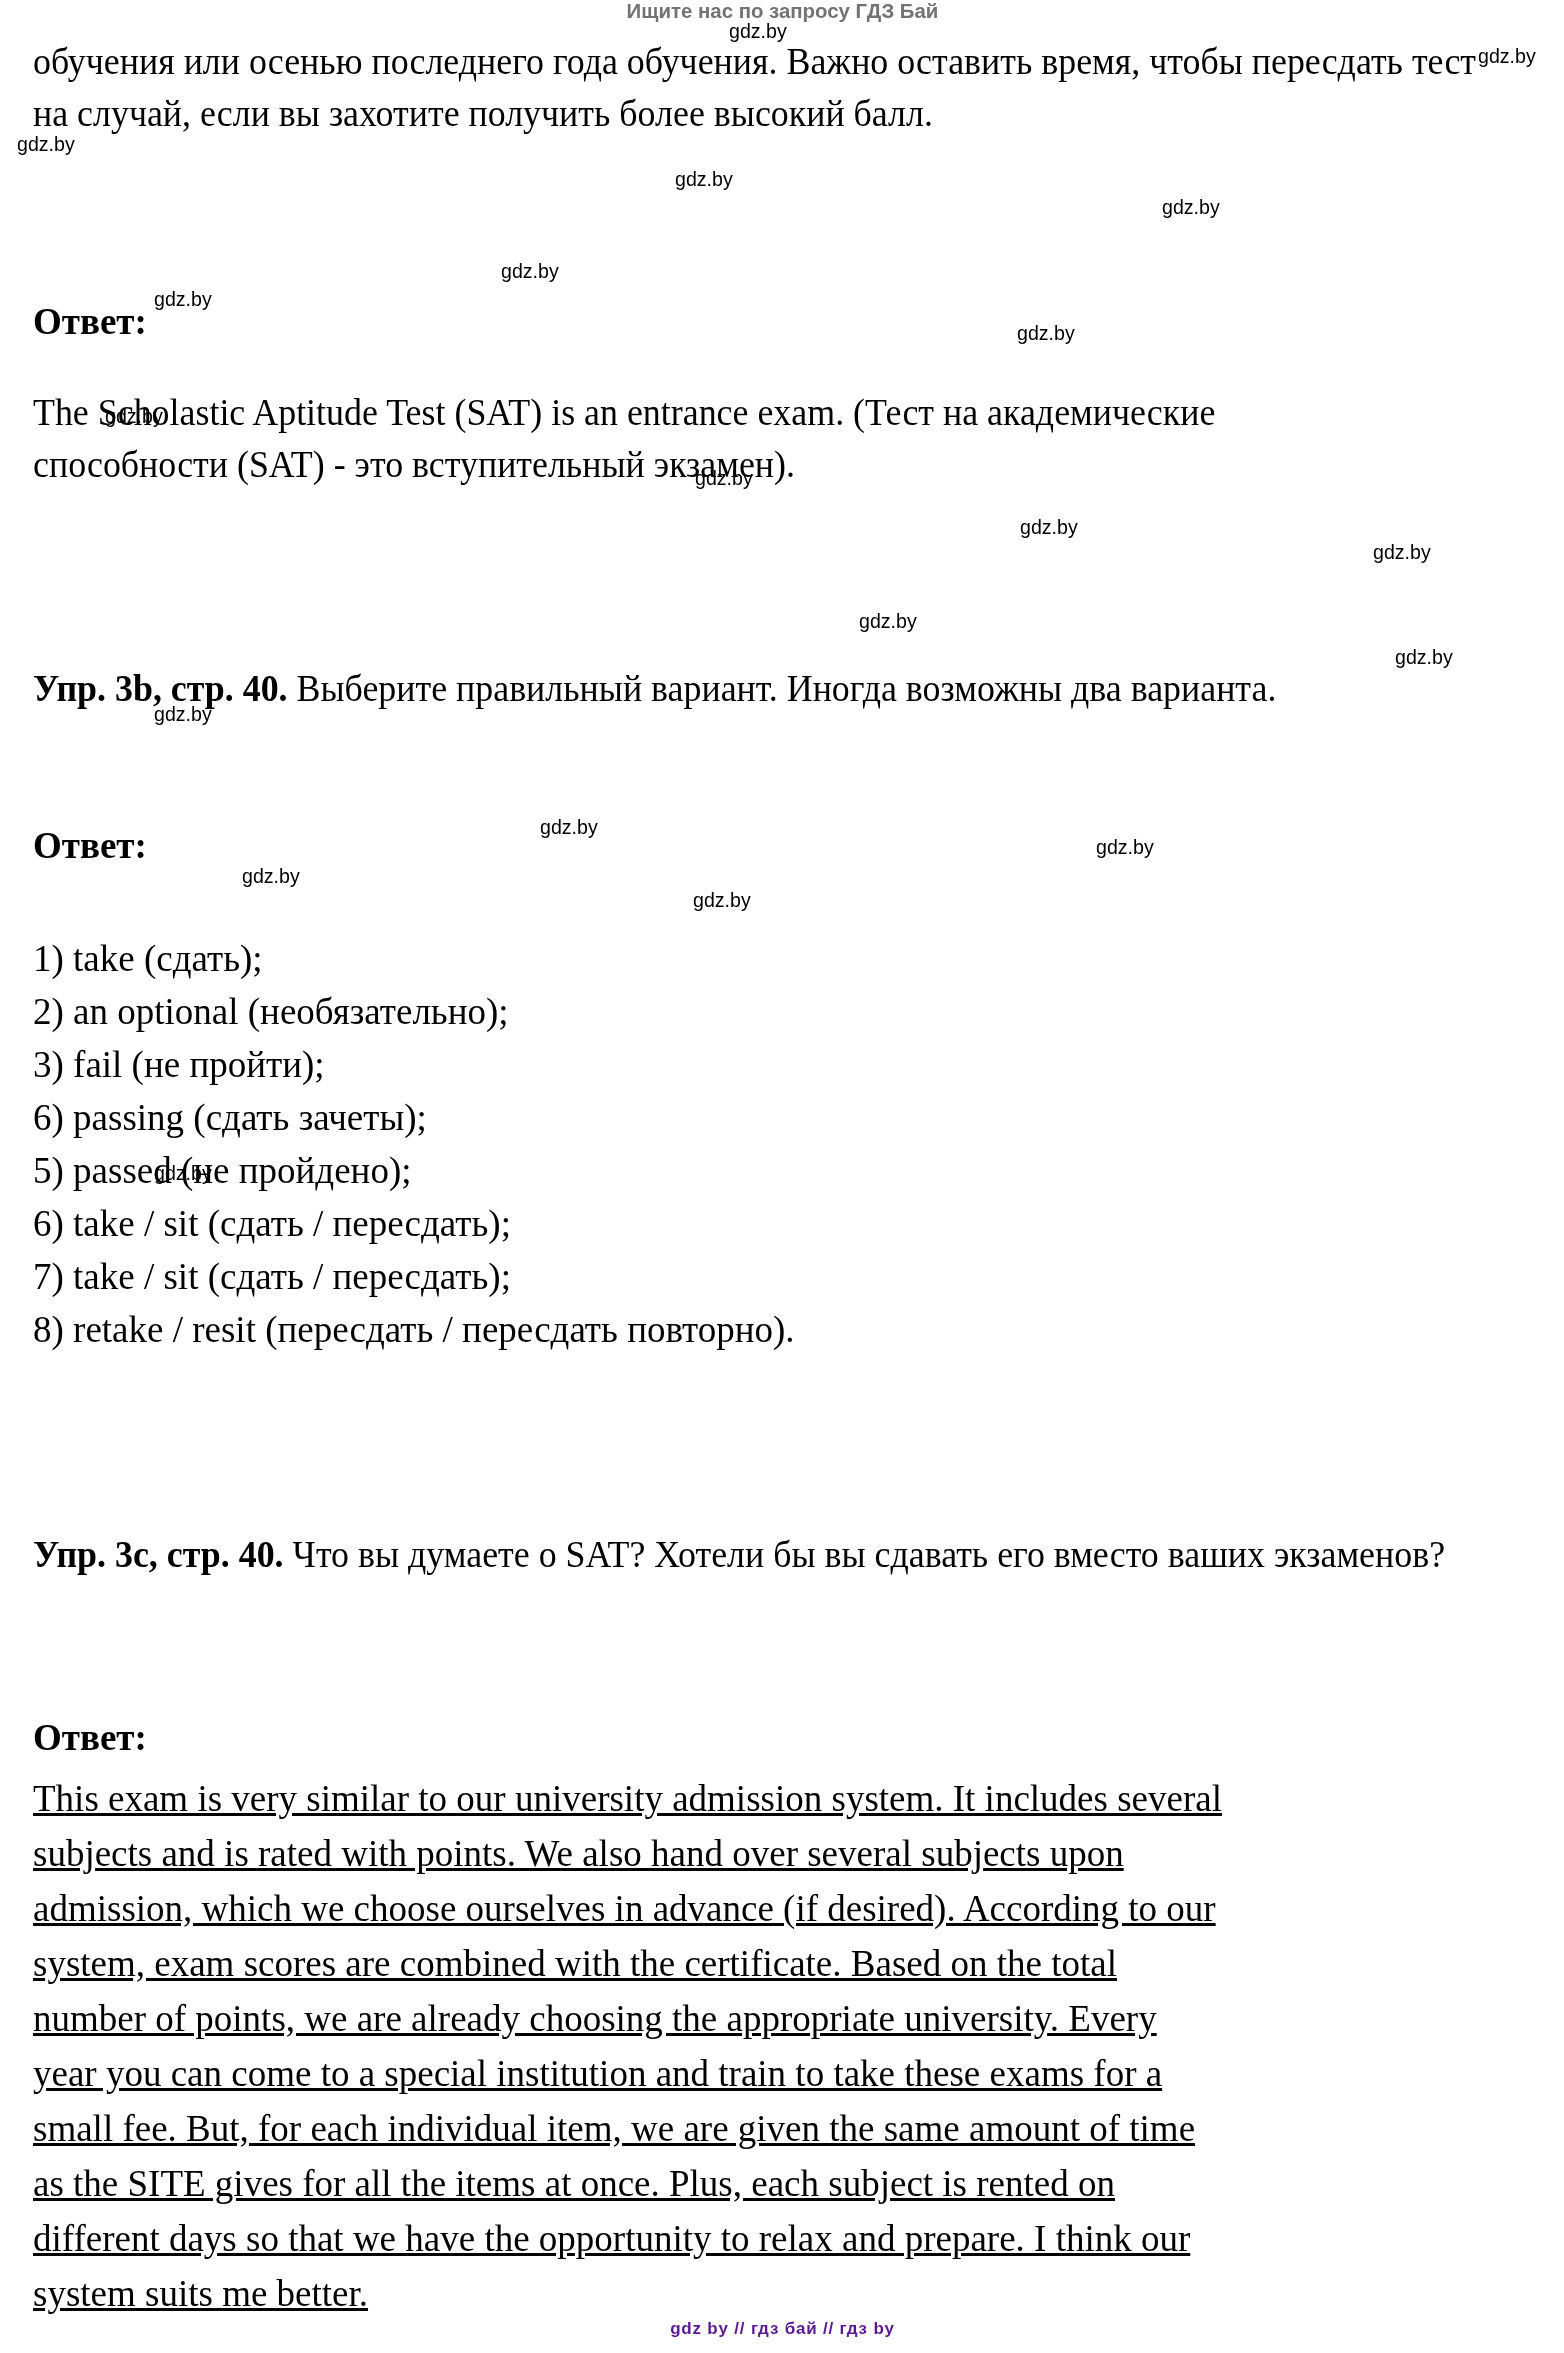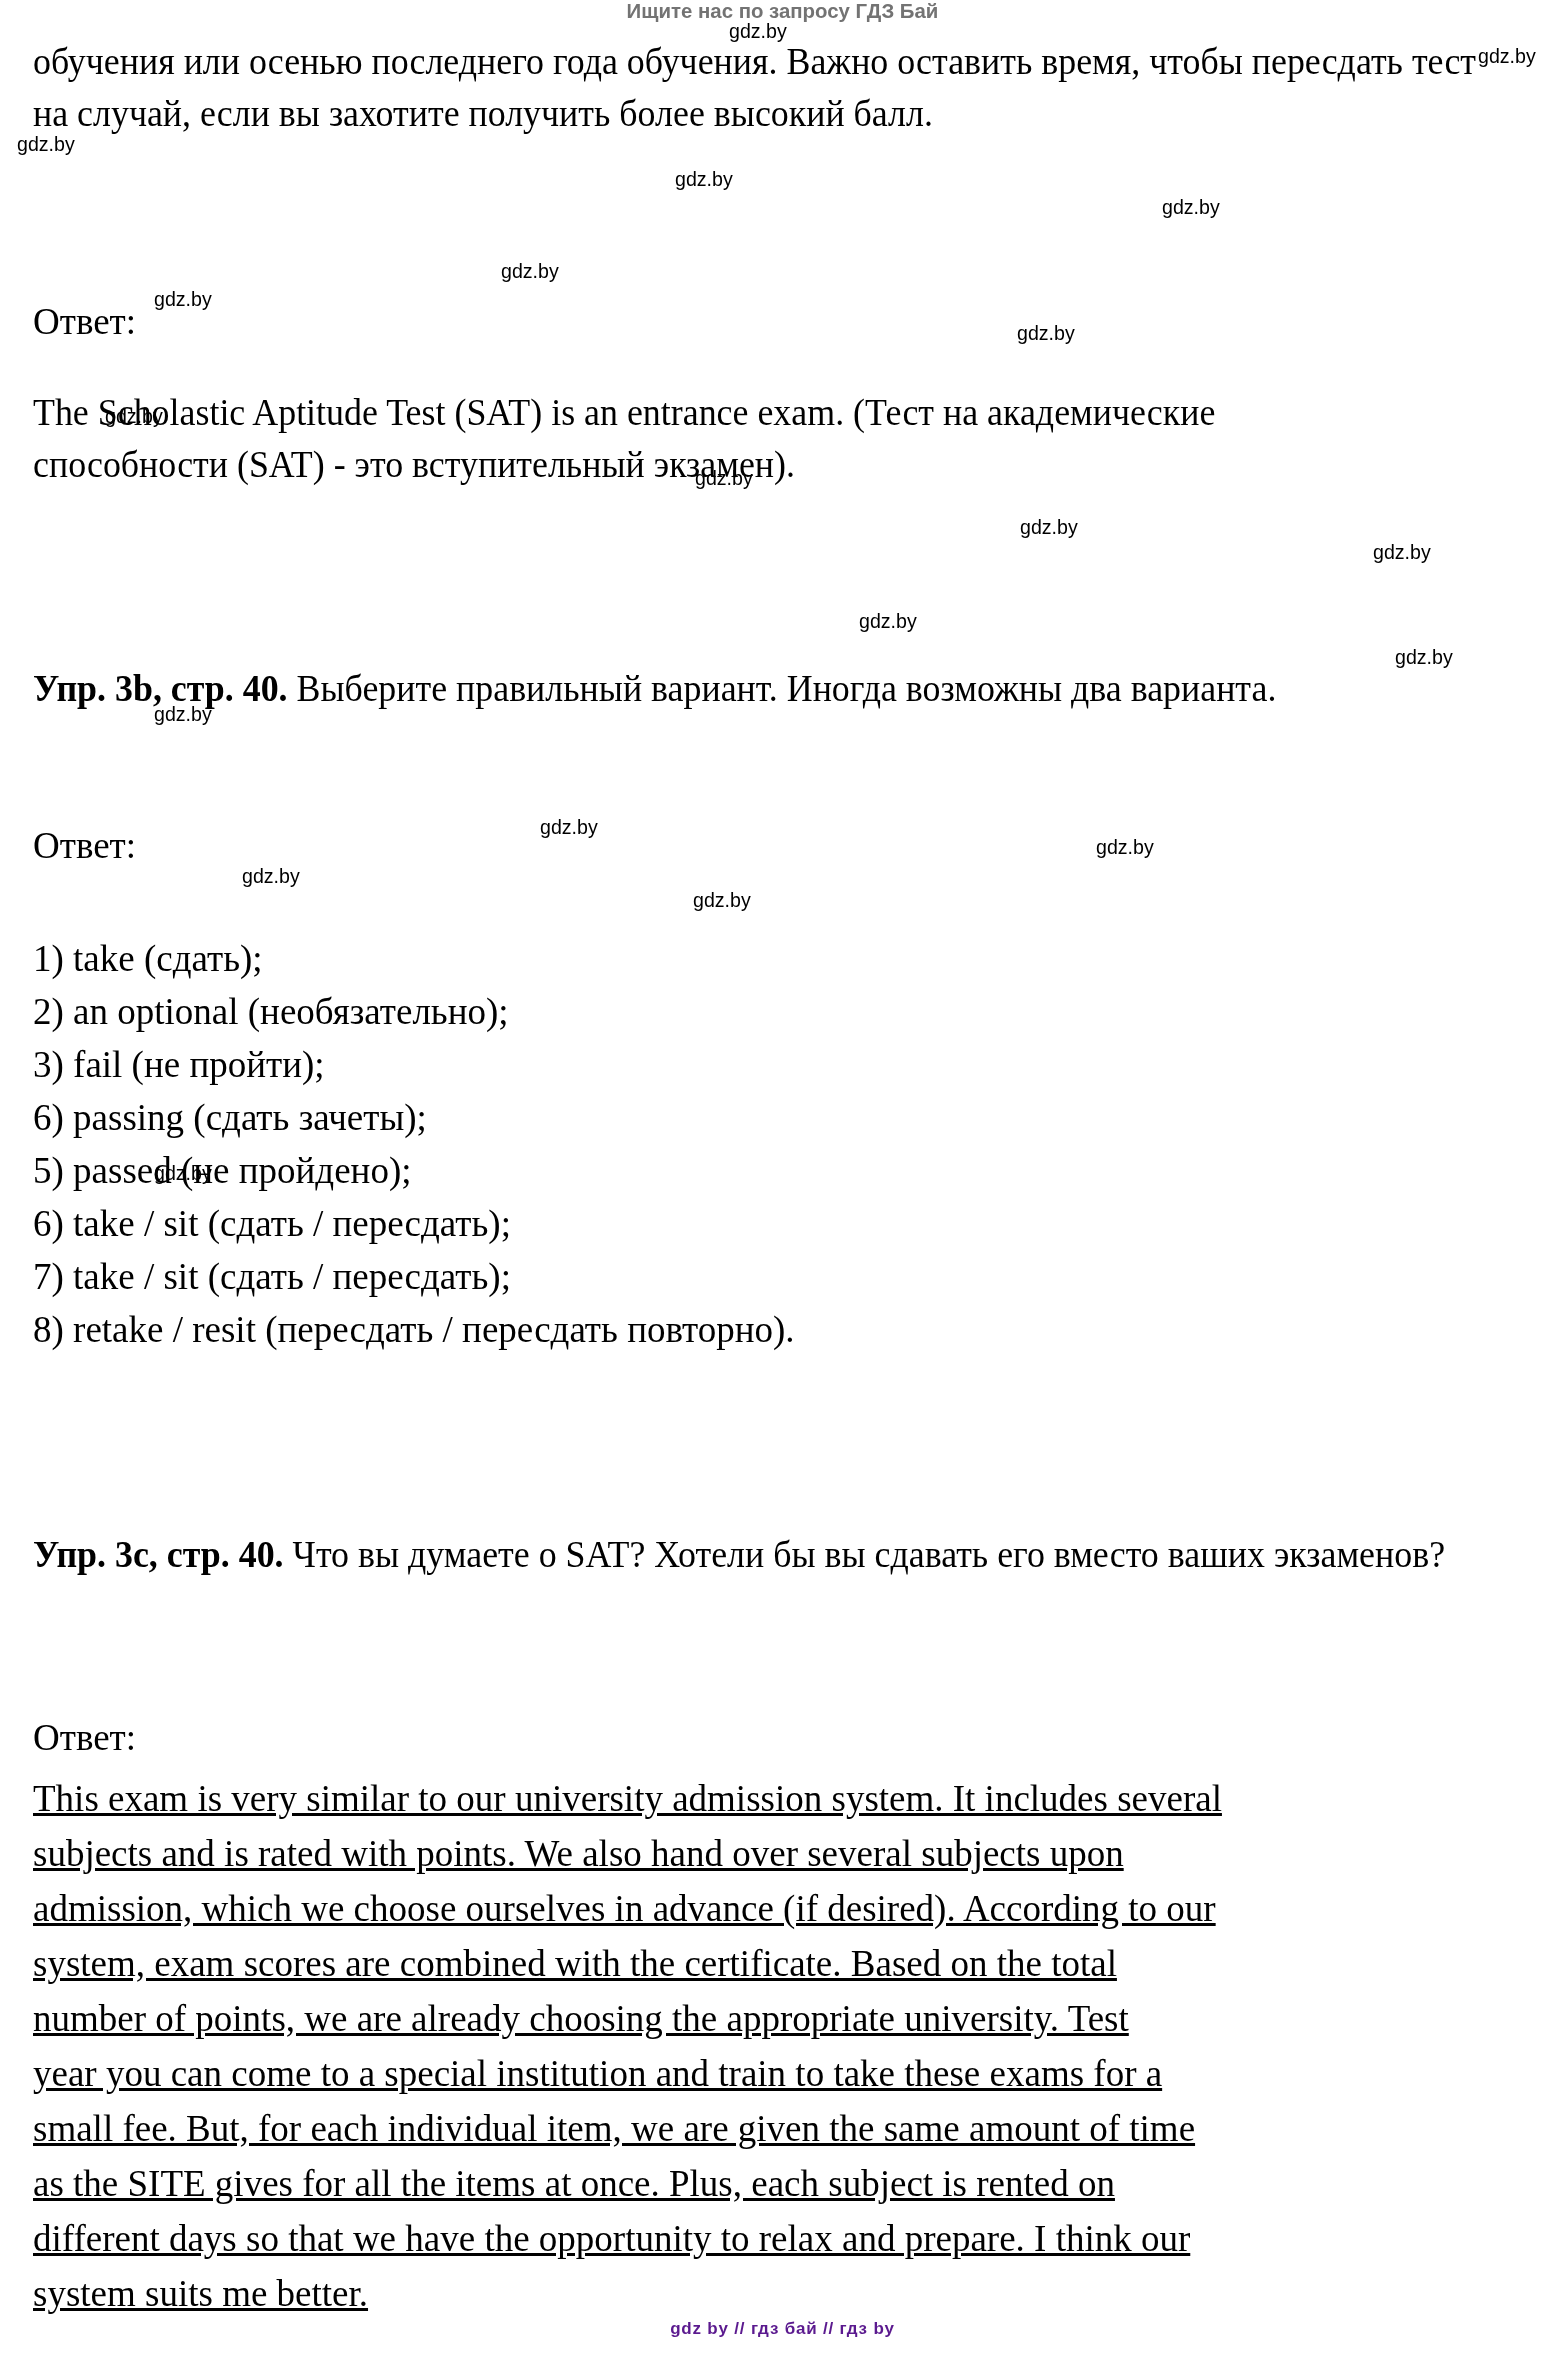--- a/index.html
+++ b/index.html
@@ -67,21 +67,21 @@
     color: #000000;
     transform: scaleX(0.97);
     transform-origin: left top;
   }
   .para b { font-weight: bold; }
 
   .ans-label {
     position: absolute;
     font-family: "Liberation Serif", serif;
     font-size: 37px;
-    font-weight: normal;
+    font-weight: bold;
     line-height: 47px;
   }
 
   .numlist {
     position: absolute;
     font-family: "Liberation Serif", serif;
     font-size: 37px;
     line-height: 53px;
   }
   .numlist .li { white-space: nowrap; }
@@ -149,21 +149,21 @@
 
   <div class="para" style="top:1529px; left:0px; width:1475px;"><b>Упр. 3c, стр. 40.</b> <span>Что вы думаете о SAT? Хотели бы вы сдавать его вместо ваших экзаменов?</span></div>
 
   <div class="ans-label" style="top:1714px; left:0px;">Ответ:</div>
 
   <div class="bigpara" id="bigpara" style="top:1771px; left:0px;">
       <span class="ln">This exam is very similar to our university admission system. It includes several</span>
       <span class="ln">subjects and is rated with points. We also hand over several subjects upon</span>
       <span class="ln">admission, which we choose ourselves in advance (if desired). According to our</span>
       <span class="ln">system, exam scores are combined with the certificate. Based on the total</span>
-      <span class="ln">number of points, we are already choosing the appropriate university. Test</span>
+      <span class="ln">number of points, we are already choosing the appropriate university. Every</span>
       <span class="ln">year you can come to a special institution and train to take these exams for a</span>
       <span class="ln">small fee. But, for each individual item, we are given the same amount of time</span>
       <span class="ln">as the SITE gives for all the items at once. Plus, each subject is rented on</span>
       <span class="ln">different days so that we have the opportunity to relax and prepare. I think our</span>
       <span class="ln">system suits me better.</span>
     </div>
 
 </div>
 
 <div class="site-footer">gdz by  //  гдз бай  //  гдз by</div>

